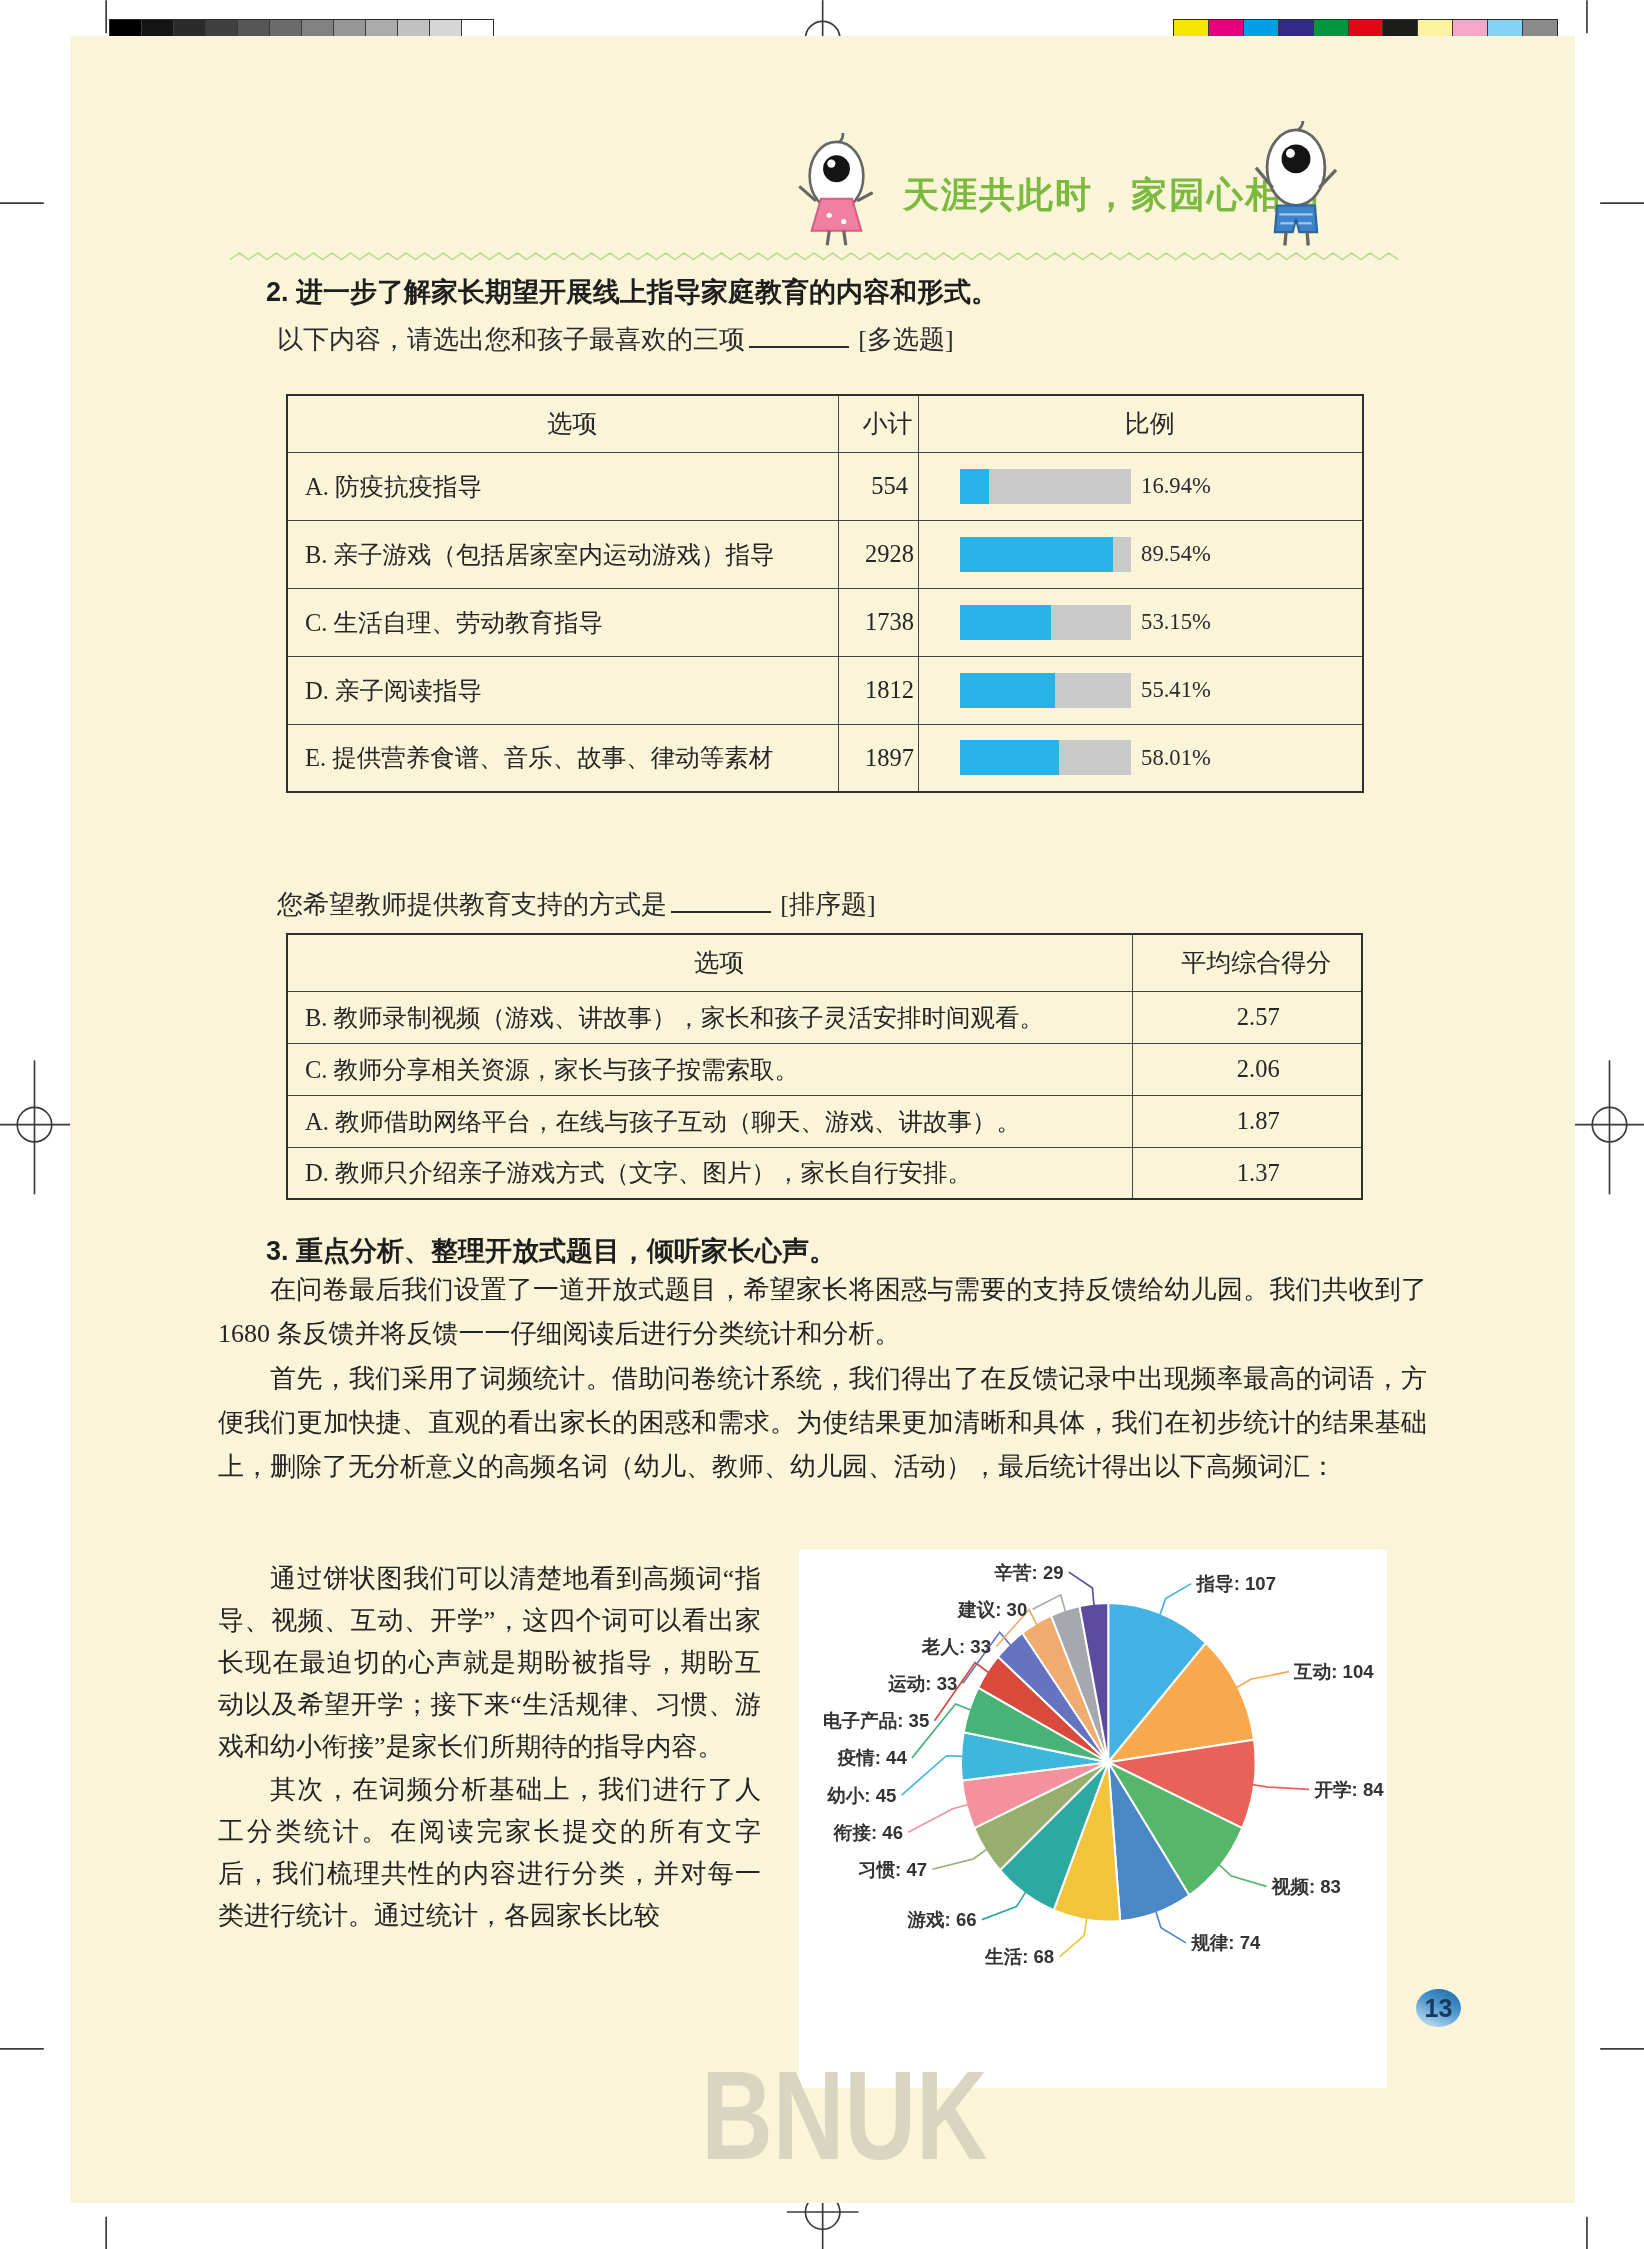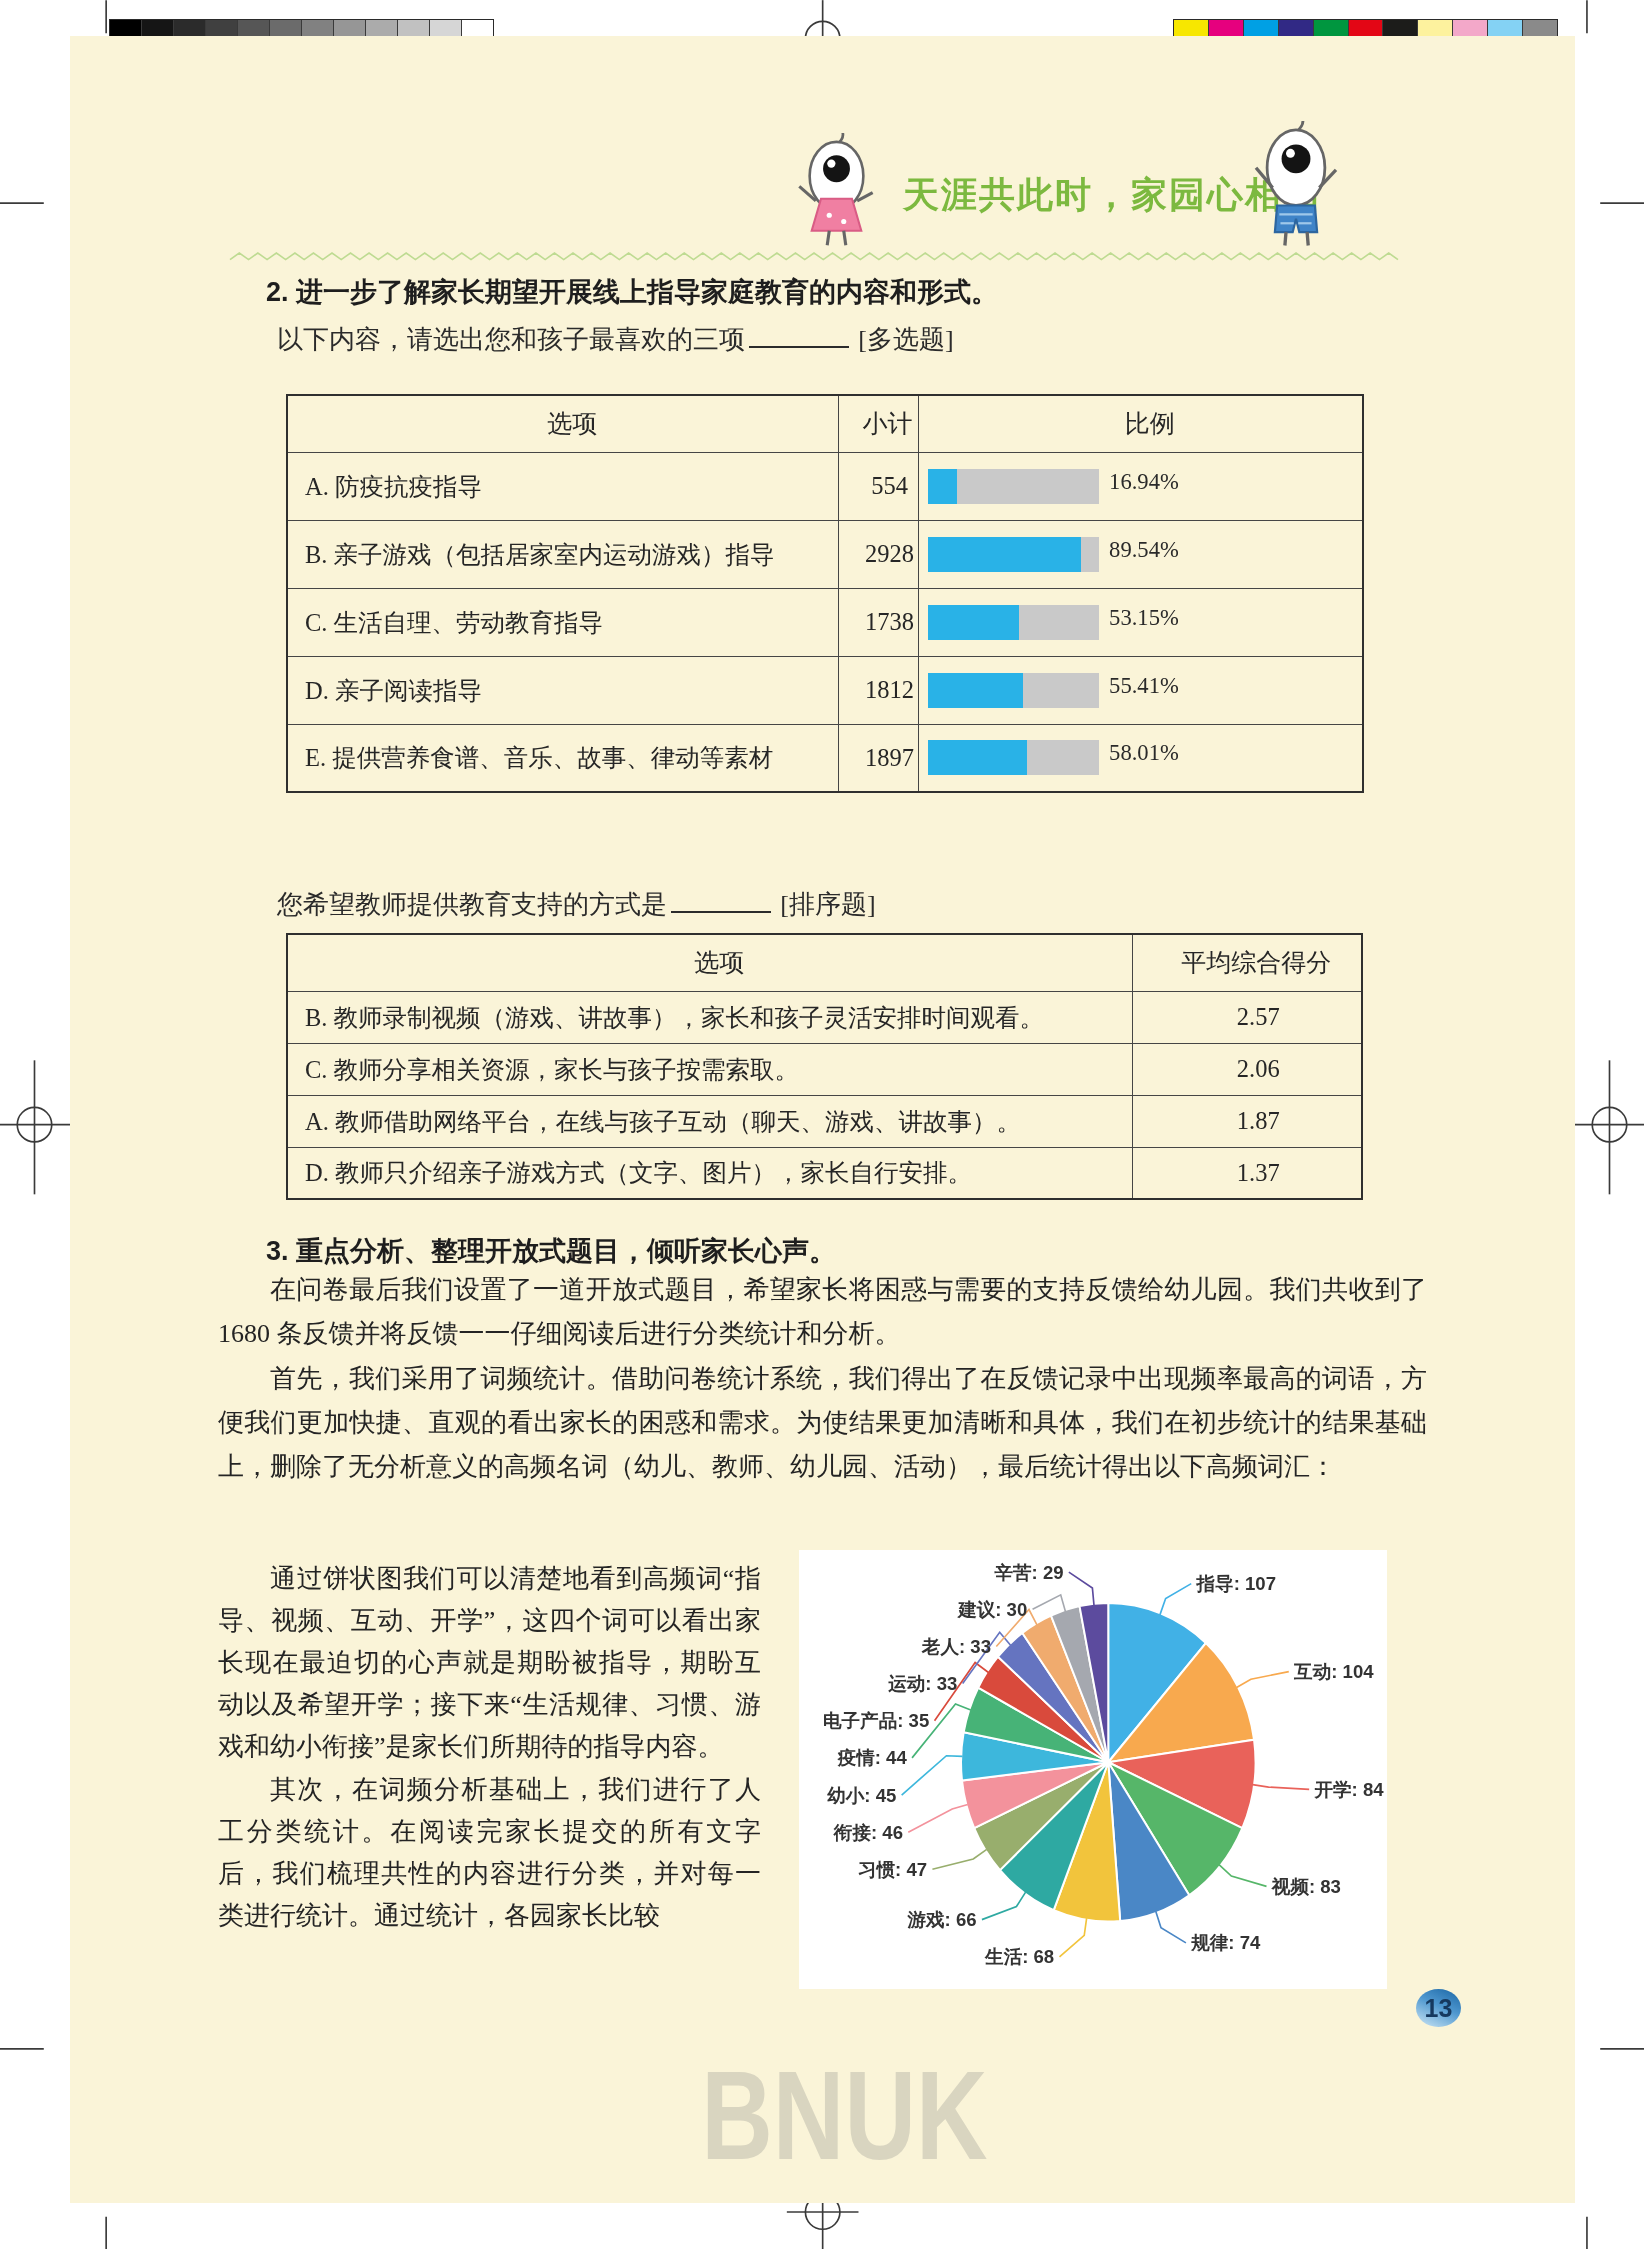--- a/index.html
+++ b/index.html
@@ -28,31 +28,31 @@
   
   table{border-collapse:collapse;table-layout:fixed;background:transparent;
         font-family:"Liberation Serif","DejaVu Serif",serif;color:#262626;border:2px solid #2f2f2f;}
   th,td{border:1.3px solid #454545;box-sizing:border-box;}
   th{font-weight:normal;font-size:25px;height:57px;text-align:center;padding-left:20px;}
   #t1{left:216px;top:358px;width:1075px;}
   #t2{left:216px;top:897px;width:1075px;}
   td.opt{font-size:24.5px;padding-left:17px;height:68px;}
   td.num,td.score{font-size:24.5px;text-align:center;padding-left:24px;}
   #t2 td{height:52px;}
-  .barwrap{display:flex;align-items:flex-start;padding-left:8px;}
+  .barwrap{display:flex;align-items:center;padding-left:40px;}
   .track{width:171px;height:35px;background:#c9c9c9;position:relative;}
   .fill{height:100%;background:#29b2e7;}
   .pct{margin-left:10.6px;font-size:22.6px;color:#2a2a2a;}
   
   .bodytext{font-family:"Liberation Serif","DejaVu Serif",serif;font-size:26px;color:#242424;text-align:justify;}
   #paras{left:147px;top:1231px;width:1211px;line-height:44px;}
   #paras p, #leftcol p{margin:1px;text-indent:2em;}
   #leftcol{left:147px;top:1521px;width:545px;line-height:42px;}
   
-  #chartpanel{left:729px;top:1514px;width:588px;height:439px;background:#ffffff;}
+  #chartpanel{left:729px;top:1514px;width:588px;height:538px;background:#ffffff;}
   
   #badge{left:1346px;top:1953px;width:45px;height:38px;border-radius:50%;
          background:linear-gradient(205deg,#1f6aa8 5%,#4e97cf 45%,#cfe8f6 100%);
          display:flex;align-items:center;justify-content:center;
          font-size:25px;font-weight:bold;color:#16395f;}
   #watermark{left:597px;top:2016px;width:312px;text-align:center;font-size:127px;font-weight:bold;
              color:#d9d5c0;transform:scaleX(0.78);transform-origin:center;line-height:1;}
 </style>
 </head>
 <body>

